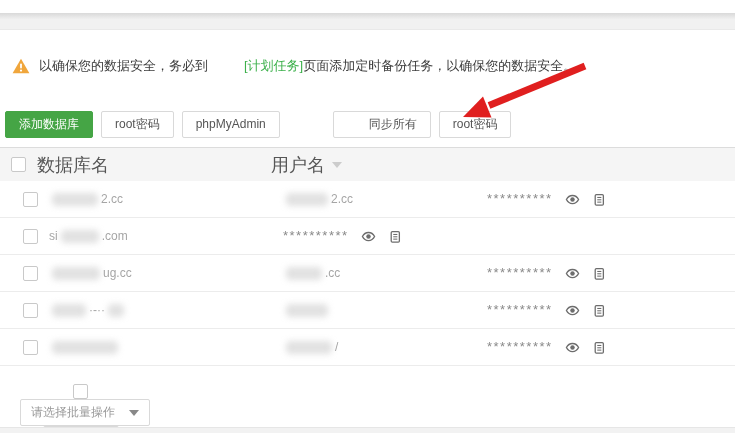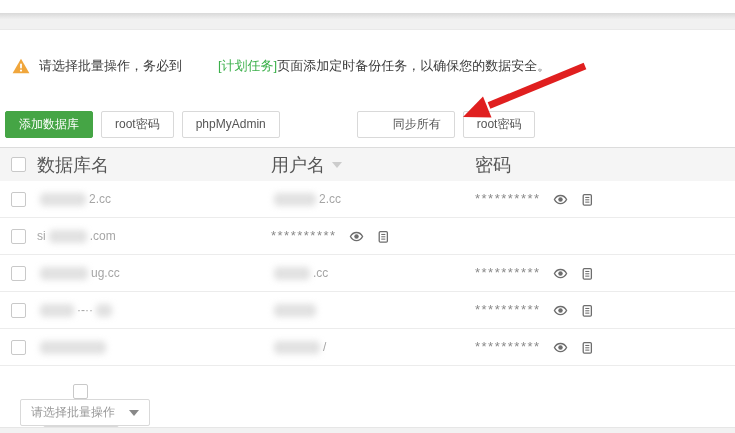--- a/index.html
+++ b/index.html
@@ -27,31 +27,31 @@
   .notice .tri{margin-right:9px;flex:0 0 auto;}
   .link{color:var(--link-green);text-decoration:none;cursor:pointer;padding-left:36px;}
   .toolbar{position:absolute;top:111px;left:5px;display:flex;align-items:center;}
   .btn{
     height:27px;line-height:25px;padding:0 13px;margin-right:8px;
     border:1px solid #d9d9d9;border-radius:2px;background:#fff;
     font-size:12px;color:#555;cursor:pointer;white-space:nowrap;
     font-family:inherit;
   }
   .btn.green{background:var(--accent-green);border-color:var(--accent-green);color:#fff;}
-  .btn.gap{margin-left:69px;padding-left:35px;}
+  .btn.gap{margin-left:45px;padding-left:35px;}
   .btn.muted{color:#7f1d1d;}
   .table{position:absolute;top:147px;left:0;right:0;}
   .thead{
     display:flex;align-items:center;height:34px;
     background:#f5f5f5;border-top:1px solid #dcdcdc;
     font-size:18px;color:#565656;
   }
   .trow{
     display:flex;align-items:center;height:37px;
-    border-bottom:1px solid #ececec;font-size:13px;background:#fff;
+    border-bottom:1px solid #ececec;font-size:13px;background:#fff;padding-left:12px;
   }
   .c-check{flex:0 0 26px;padding-left:11px;display:flex;align-items:center;}
   .c-db{flex:0 0 245px;padding-left:11px;display:flex;align-items:center;}
   .c-user{flex:0 0 204px;display:flex;align-items:center;}
   .c-pwd{flex:1 1 auto;display:flex;align-items:center;}
   .cb{
     width:15px;height:15px;background:#fff;border:1px solid #c9c9c9;
     border-radius:2px;cursor:pointer;flex:0 0 auto;
   }
   .sort-tri{
@@ -88,21 +88,21 @@
 
 <div class="topband"></div>
 
 <div class="notice">
   <svg class="tri" width="18" height="16" viewBox="0 0 18 16">
     <path d="M9 0.8 L17.4 15.2 L0.6 15.2 Z" fill="#f0a63c"></path>
     <rect x="8.1" y="5.4" width="1.8" height="5" rx="0.9" fill="#fff"></rect>
     <circle cx="9" cy="12.6" r="1.1" fill="#fff"></circle>
   </svg>
   <span>
-    <span>请选择批量操作，务必到</span><a class="link">[计划任务]</a><span>页面添加定时备份任务，以确保您的数据安全。</span>
+    <span>以确保您的数据安全，务必到</span><a class="link">[计划任务]</a><span>页面添加定时备份任务，以确保您的数据安全。</span>
   </span>
 </div>
 
 <div class="toolbar">
   <button class="btn green">添加数据库</button>
   <button class="btn">root密码</button>
   <button class="btn">phpMyAdmin</button>
   <button class="btn gap">同步所有</button>
   <button class="btn">root密码</button>
 </div>
@@ -111,23 +111,20 @@
   <div class="thead">
     <div class="c-check">
       <div class="cb"></div>
     </div>
     <div class="c-db">
       <span>数据库名</span>
     </div>
     <div class="c-user">
       <span>用户名</span>
       <span class="sort-tri"></span>
-    </div>
-    <div class="c-pwd">
-      <span>密码</span>
     </div>
   </div>
   <div id="tbody">
       <div class="trow">
         <div class="c-check">
           <div class="cb"></div>
         </div>
         <div class="c-db">
           <span class="blob" style="width: 46px;"></span>
           <span class="frag">2.cc</span>

